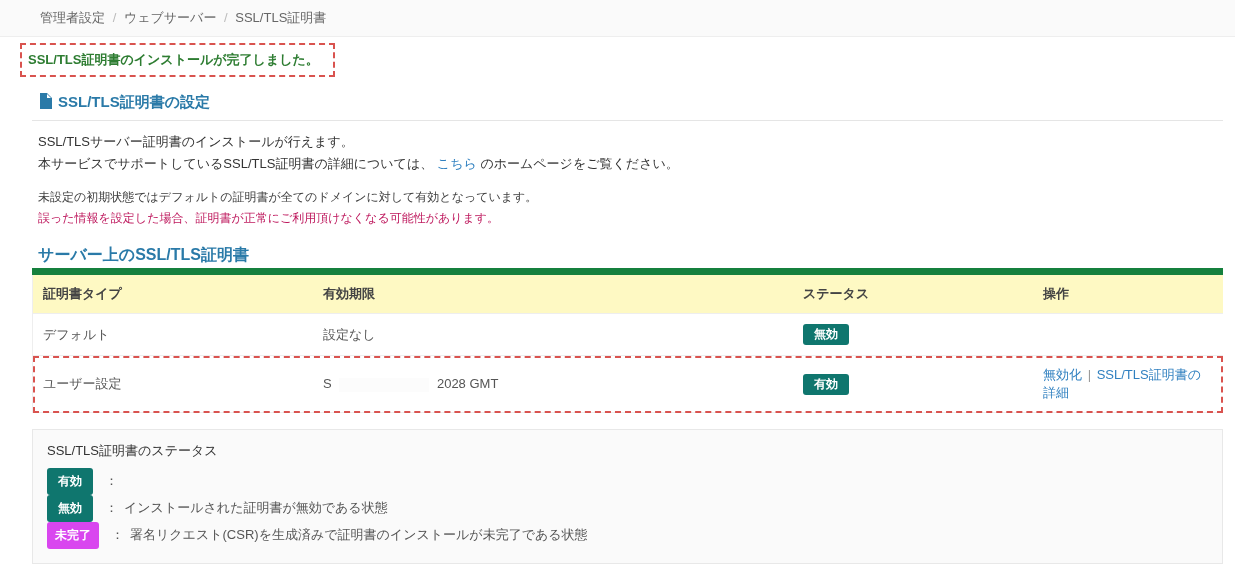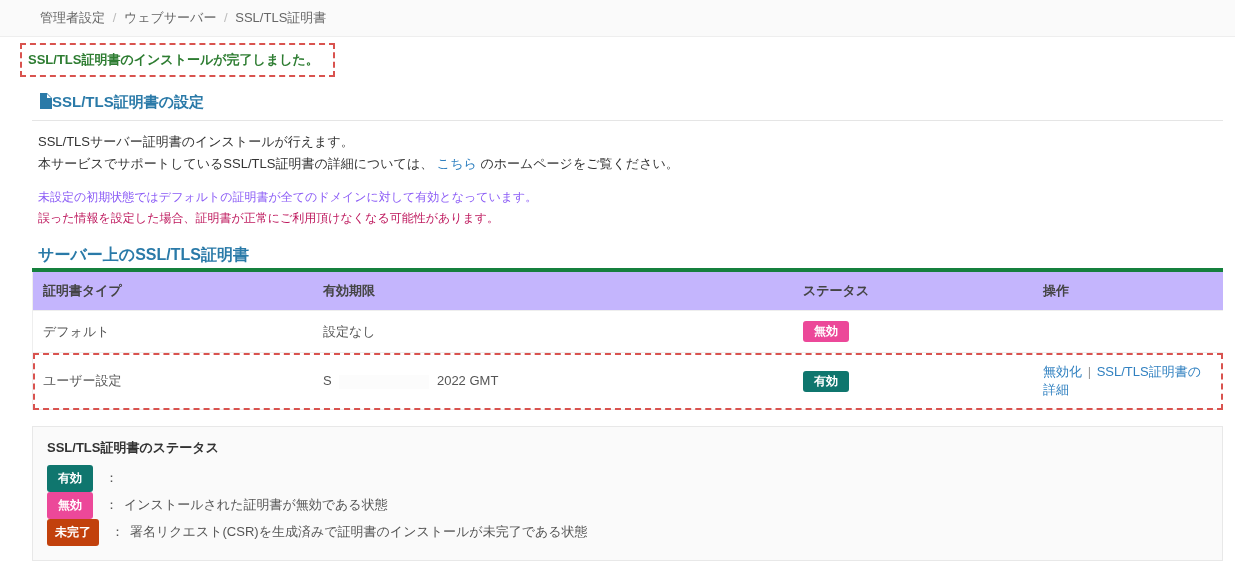--- a/index.html
+++ b/index.html
@@ -36,33 +36,33 @@
     padding: 0 12px 10px 12px;
   }
   .section-header {
     font-size: 15px;
     font-weight: bold;
     color: #2a7aa8;
     border-bottom: 1px solid #e5e5e5;
     padding: 6px 0 8px 6px;
     display: flex;
     align-items: center;
-    gap: 0;
+    gap: 6px;
   }
   .file-icon {
     display: inline-block;
   }
 
   .body-text {
     padding: 10px 2px 6px 6px;
     line-height: 1.7;
   }
   a.link { color: #3080c0; text-decoration: none; }
 
-  .note-blue { color: #8b5cf6; font-size: 12px; margin: 8px 0 4px 6px; }
+  .note-blue { color: #404040; font-size: 12px; margin: 8px 0 4px 6px; }
   .note-red  { color: #be185d; font-size: 12px; margin: 0 0 16px 6px; }
 
   .subhead {
     font-size: 16px;
     font-weight: bold;
     color: #2a7aa8;
     margin: 18px 0 2px 6px;
   }
 
   table.cert {
@@ -73,45 +73,45 @@
   }
   table.cert th, table.cert td {
     text-align: left;
     padding: 10px 10px;
     border-bottom: 1px solid #eee;
     border-right: none;
     font-size: 13px;
     vertical-align: middle;
   }
   table.cert th {
-    background: #c4b5fd;
+    background: #fef9c3;
     color: #444;
     font-weight: bold;
-    border-top: 4px solid #15803d;
+    border-top: 7px solid #15803d;
   }
   table.cert td { color: #555; }
 
   .col-type   { width: 260px; }
   .col-expiry { width: 460px; }
   .col-status { width: 220px; }
   .col-action { }
 
   .badge {
     display: inline-block;
     color: #fff;
     font-size: 12px;
     font-weight: bold;
     padding: 2px 8px;
     border-radius: 3px;
     min-width: 30px;
     text-align: center;
   }
-  .badge-gray  { background: #ec4899; }
+  .badge-gray  { background: #0f766e; }
   .badge-green { background: #0f766e; }
-  .badge-orange{ background: #c2410c; }
+  .badge-orange{ background: #d946ef; }
 
   .row-highlight {
     outline: 2px dashed #d9534f;
     outline-offset: -2px;
   }
 
   .expiry-mask {
     display: inline-block;
     width: 90px;
     height: 14px;
@@ -122,21 +122,21 @@
 
   .action-sep { color: #999; padding: 0 2px; }
 
   .status-box {
     border: 1px solid #e8e8e8;
     background: #fafafa;
     margin: 16px 0 10px 0;
     padding: 12px 14px 14px 14px;
   }
   .status-box .title {
-    font-weight: bold;
+    font-weight: normal;
     color: #333;
     margin-bottom: 8px;
   }
   .status-row {
     display: flex;
     align-items: center;
     gap: 6px;
     line-height: 1.9;
     color: #555;
   }
@@ -196,21 +196,21 @@
           <td>
             <span class="badge badge-gray">無効</span>
           </td>
           <td></td>
         </tr>
         <tr class="row-highlight">
           <td>ユーザー設定</td>
           <td>
             <span>S</span>
             <span class="expiry-mask"></span>
-            <span>2022 GMT</span>
+            <span>2028 GMT</span>
           </td>
           <td>
             <span class="badge badge-green">有効</span>
           </td>
           <td>
             <a href="#" class="link">無効化</a>
             <span class="action-sep">|</span>
             <a href="#" class="link">SSL/TLS証明書の詳細</a>
           </td>
         </tr>

